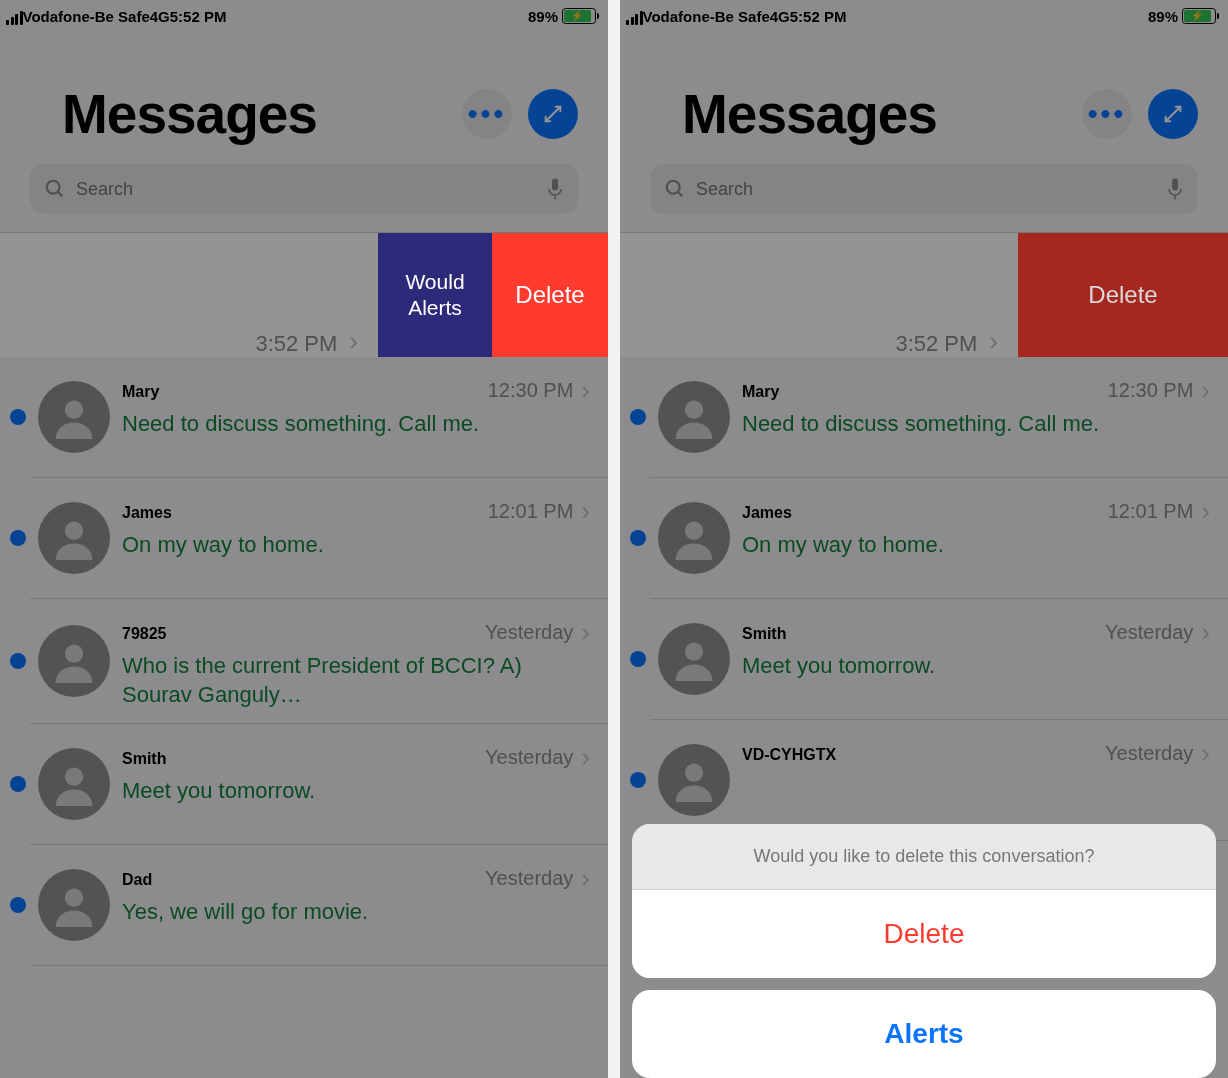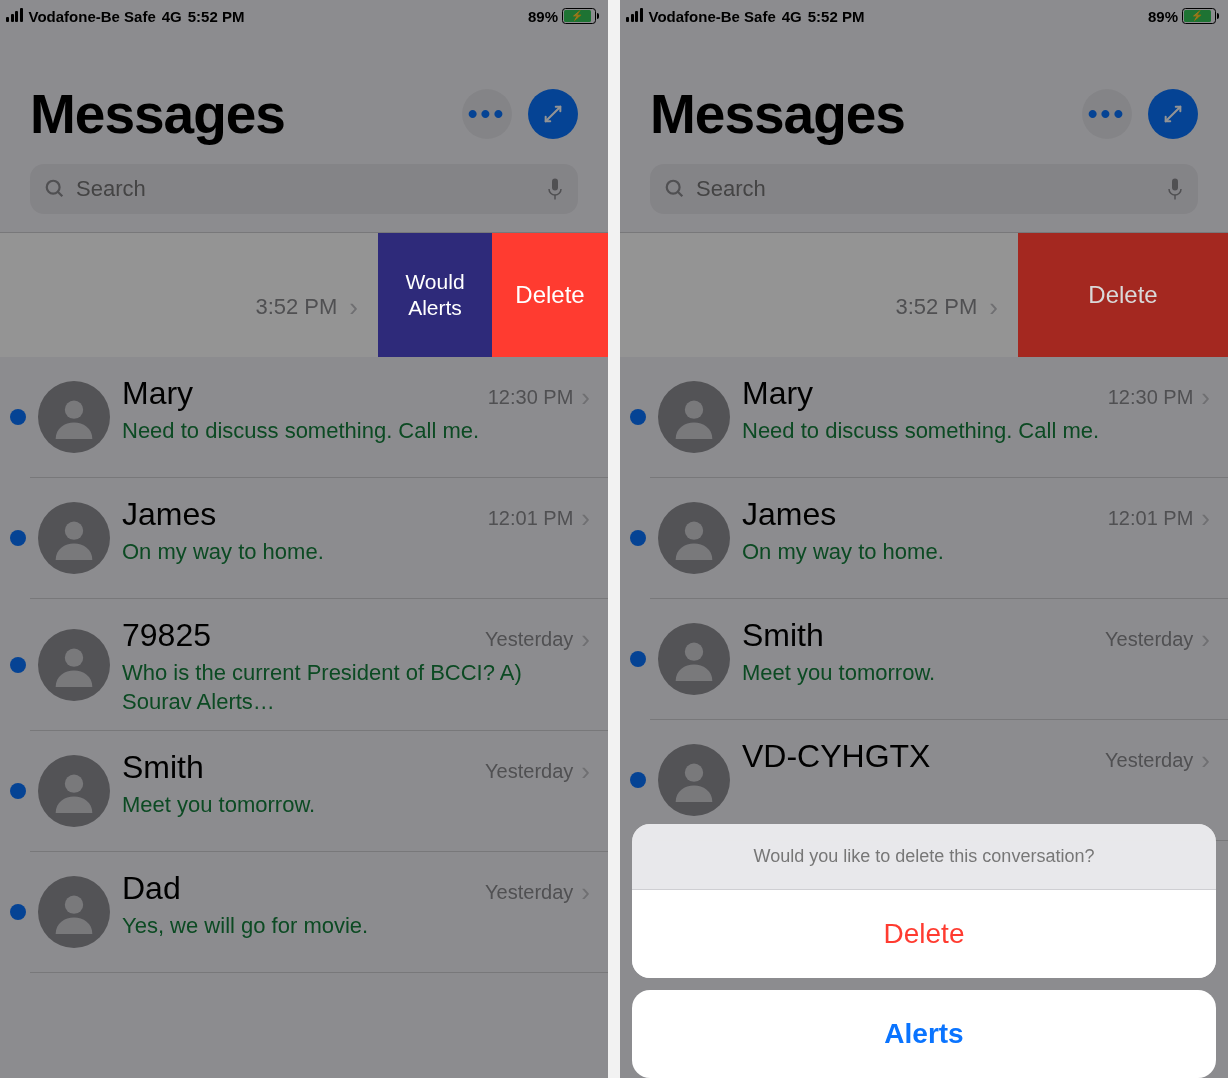--- a/index.html
+++ b/index.html
@@ -31,21 +31,21 @@
   .status-bar {
     height: 32px;
     display: flex;
     align-items: center;
     padding: 0 12px 0 6px;
     font-size: 15px;
     font-weight: 600;
     color: #000;
     gap: 6px;
   }
-  .status-left { display: flex; align-items: flex-start; gap: 6px; }
+  .status-left { display: flex; align-items: flex-end; }
   .status-right { margin-left: auto; display: flex; align-items: flex-start; gap: 4px; }
   .signal-bars {
     display: flex;
     align-items: flex-end;
     gap: 1.5px;
     height: 14px;
   }
   .signal-bars span {
     width: 3px;
     background: #000;
@@ -91,20 +91,21 @@
   .header {
     display:flex;
     align-items:center;
     padding: 50px 30px 10px 30px;
   }
   .header h1{
     font-size: 55px;
     font-weight: 800;
     letter-spacing: -1px;
     color:#000;
+    margin-left:32px;
   }
   .header .actions{
     margin-left:auto;
     display:flex;
     gap:16px;
     align-items:center;
   }
   .circle-btn{
     width:50px;height:50px;
     border-radius:50%;
@@ -123,37 +124,37 @@
     border-radius:14px;
     height:50px;
     display:flex;
     align-items:center;
     padding:0 14px;
     gap:10px;
   }
   .search-icon{ color:#8a8a8e; }
   .search input{
     border:none; background:transparent;
-    font-size:22px; color:#8a8a8e;
+    font-size:18px; color:#8a8a8e;
     flex:1; outline:none;
   }
   .mic{ color:#8a8a8e; }
   .hr{ height:1px; background:#cfcfd3; margin-left:30px; }
   .hr-full{ height:1px; background:#cfcfd3; }
   
   .swipe-row{
     height:124px;
     display:flex;
     position:relative;
     background:#fff;
   }
   .swipe-spacer{
     flex:1;
     display:flex;
-    align-items:center;
+    align-items:flex-end;
     justify-content:flex-end;
     padding:24px 20px 0 0;
     gap:12px;
     color:#8a8a8e;
     font-size:22px;
   }
   .swipe-action{
     width:114px;
     display:flex;
     flex-direction:column;
@@ -194,22 +195,22 @@
     flex-shrink:0;
     align-self:center;
   }
   .avatar svg{ width:44px;height:44px; fill:#d0d0d5;}
   .msg-body{ flex:1; padding-top:4px; }
   .msg-top{
     display:flex;
     align-items:baseline;
   }
   .msg-name{
-    font-size:32px;
-    font-weight:400;
+    font-size:16px;
+    font-weight:700;
     color:#000;
   }
   .msg-time{
     margin-left:auto;
     font-size:20px;
     color:#8a8a8e;
     display:flex;
     align-items:center;
     gap:8px;
   }
@@ -384,21 +385,21 @@
           </svg>
         </span>
         <div class="msg-body">
           <div class="msg-top">
             <span class="msg-name">79825</span>
             <span class="msg-time">
               <span class="t">Yesterday</span>
               <span class="chev">›</span>
             </span>
           </div>
-          <div class="msg-preview">Who is the current President of BCCI? A) Sourav Alerts…</div>
+          <div class="msg-preview">Who is the current President of BCCI? A) Sourav Ganguly…</div>
         </div>
       </div>
       <div class="hr"></div>
       <div class="msg-row">
         <span class="unread-dot"></span>
         <span class="avatar">
           <svg viewBox="0 0 24 24">
             <circle cx="12" cy="8" r="5"></circle>
             <path d="M2 24c0-6 5-9 10-9s10 3 10 9z"></path>
           </svg>

